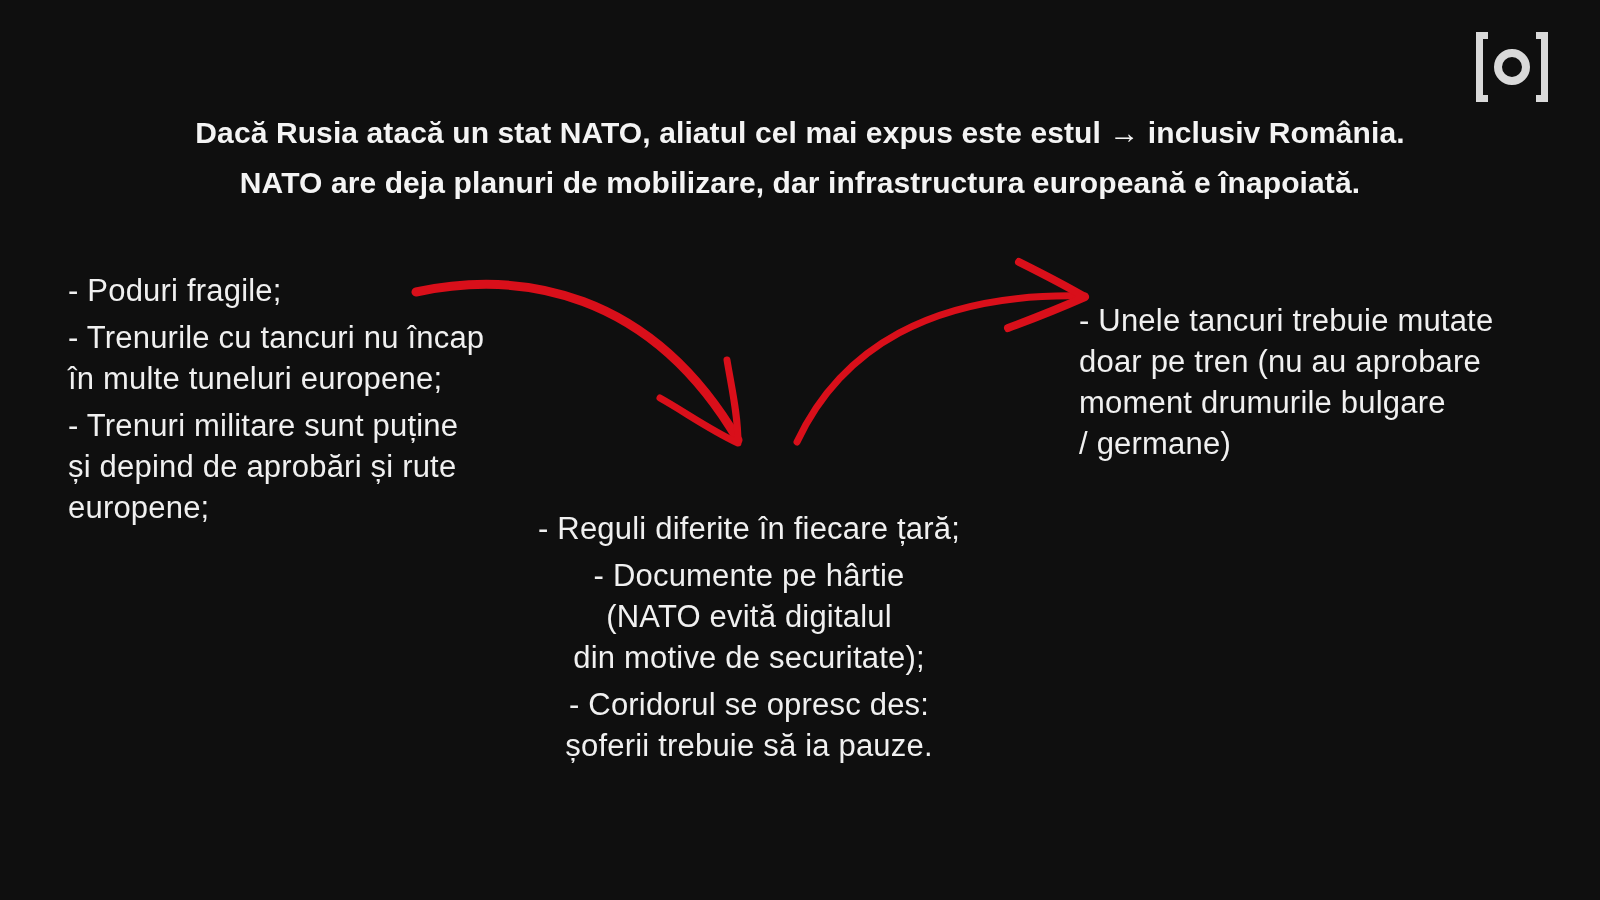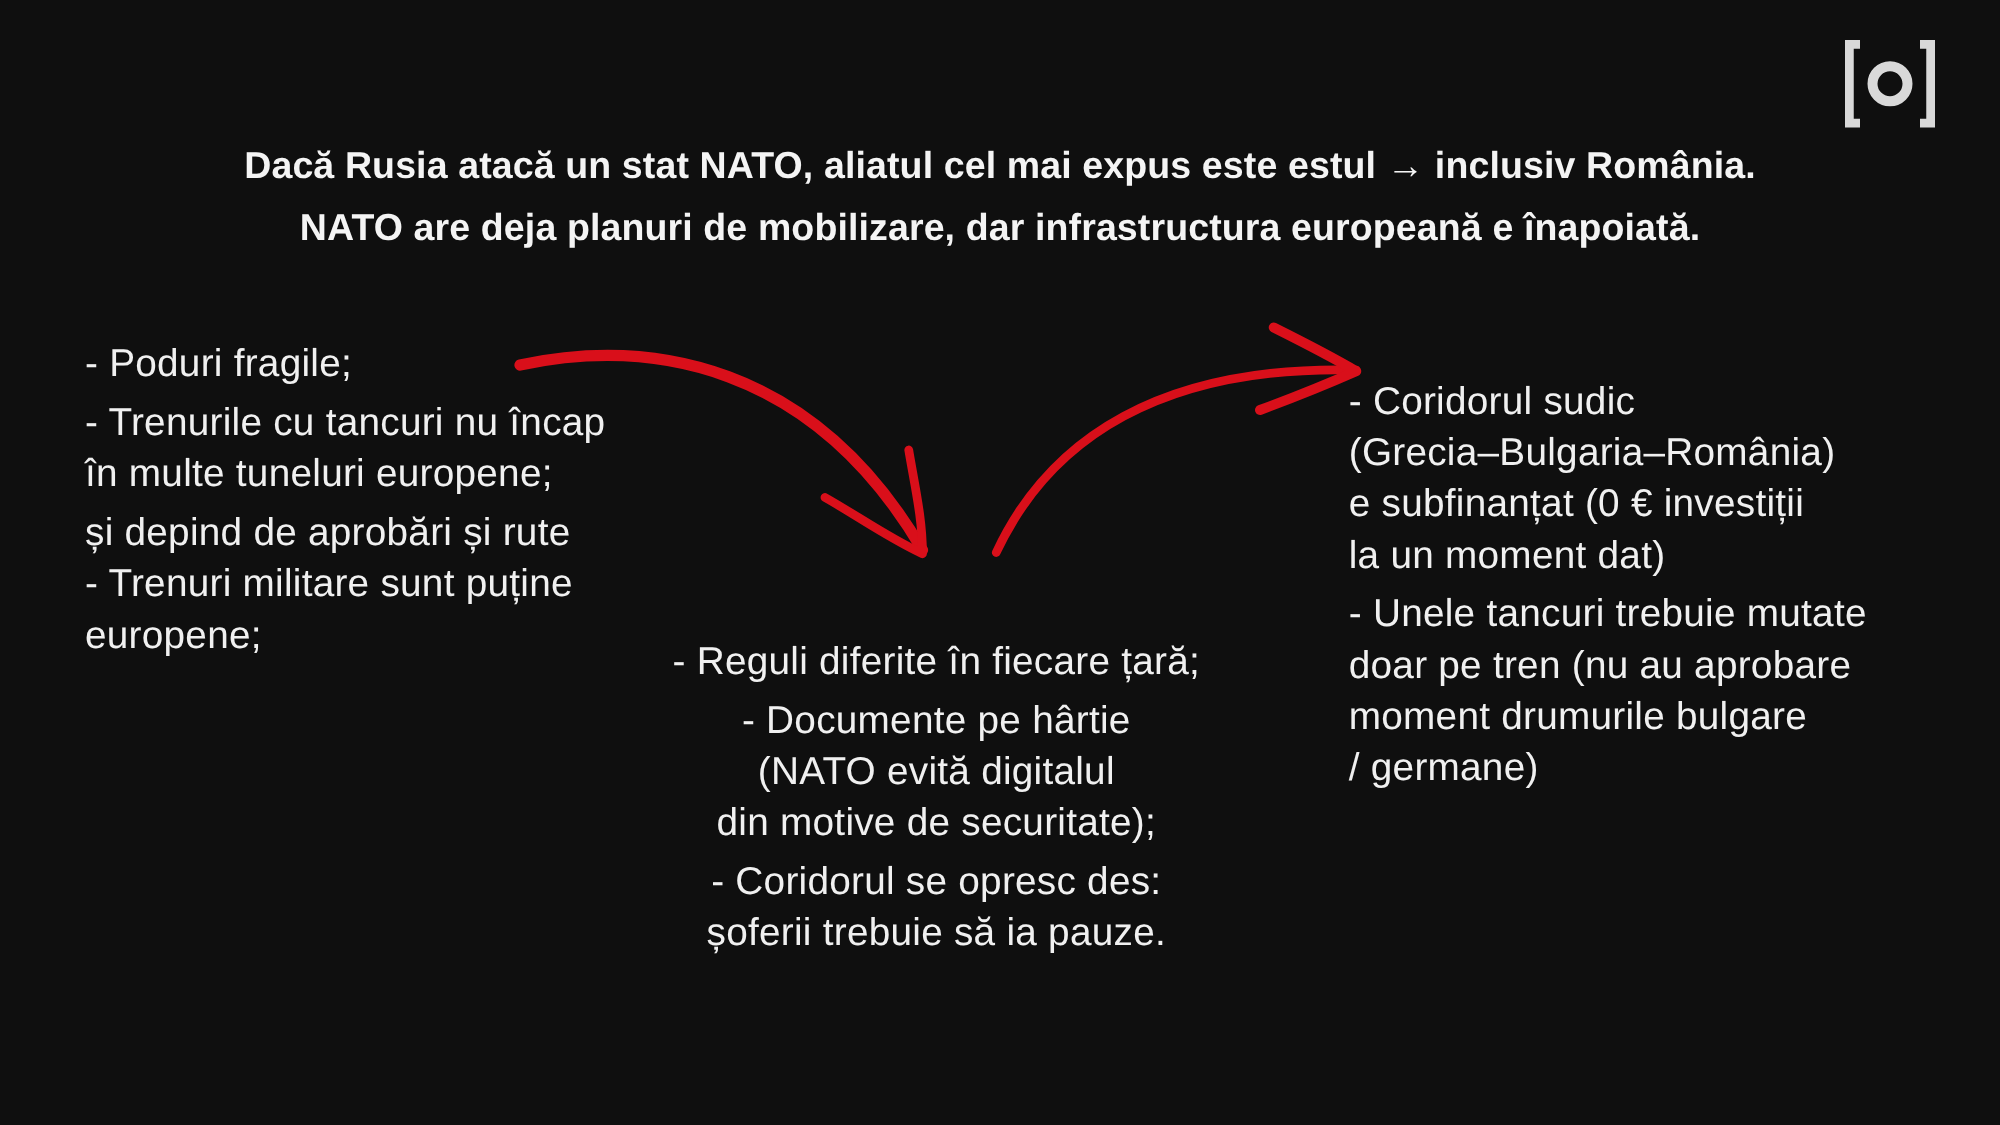--- a/index.html
+++ b/index.html
@@ -81,22 +81,22 @@
 
 <div class="col col-left">
   <div class="item">
     <div class="line">- Poduri fragile;</div>
   </div>
   <div class="item">
     <div class="line">- Trenurile cu tancuri nu încap</div>
     <div class="line">în multe tuneluri europene;</div>
   </div>
   <div class="item">
+    <div class="line">- Trenuri militare sunt puține</div>
     <div class="line">și depind de aprobări și rute</div>
-    <div class="line">- Trenuri militare sunt puține</div>
     <div class="line">europene;</div>
   </div>
 </div>
 
 <div class="col col-mid">
   <div class="item">
     <div class="line">- Reguli diferite în fiecare țară;</div>
   </div>
   <div class="item">
     <div class="line">- Documente pe hârtie</div>
@@ -104,24 +104,18 @@
     <div class="line">din motive de securitate);</div>
   </div>
   <div class="item">
     <div class="line">- Coridorul se opresc des:</div>
     <div class="line">șoferii trebuie să ia pauze.</div>
   </div>
 </div>
 
 <div class="col col-right">
   <div class="item">
-    <div class="line">- Coridorul sudic</div>
-    <div class="line">(Grecia–Bulgaria–România)</div>
-    <div class="line">e subfinanțat (0 € investiții</div>
-    <div class="line">la un moment dat)</div>
-  </div>
-  <div class="item">
     <div class="line">- Unele tancuri trebuie mutate</div>
     <div class="line">doar pe tren (nu au aprobare</div>
     <div class="line">moment drumurile bulgare</div>
     <div class="line">/ germane)</div>
   </div>
 </div>
 
 </body></html>

